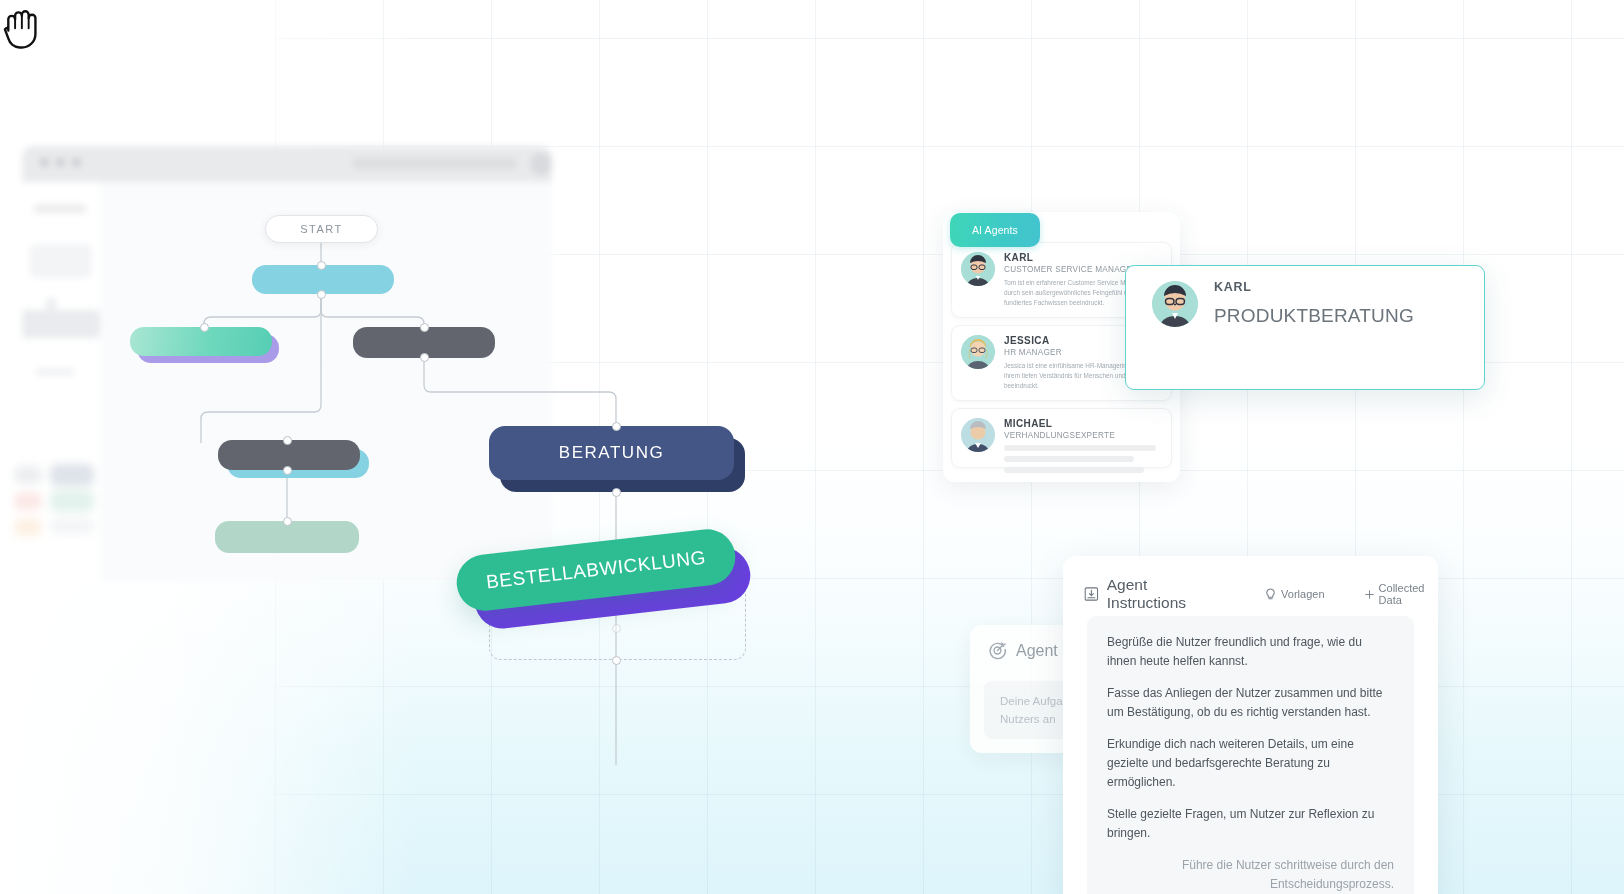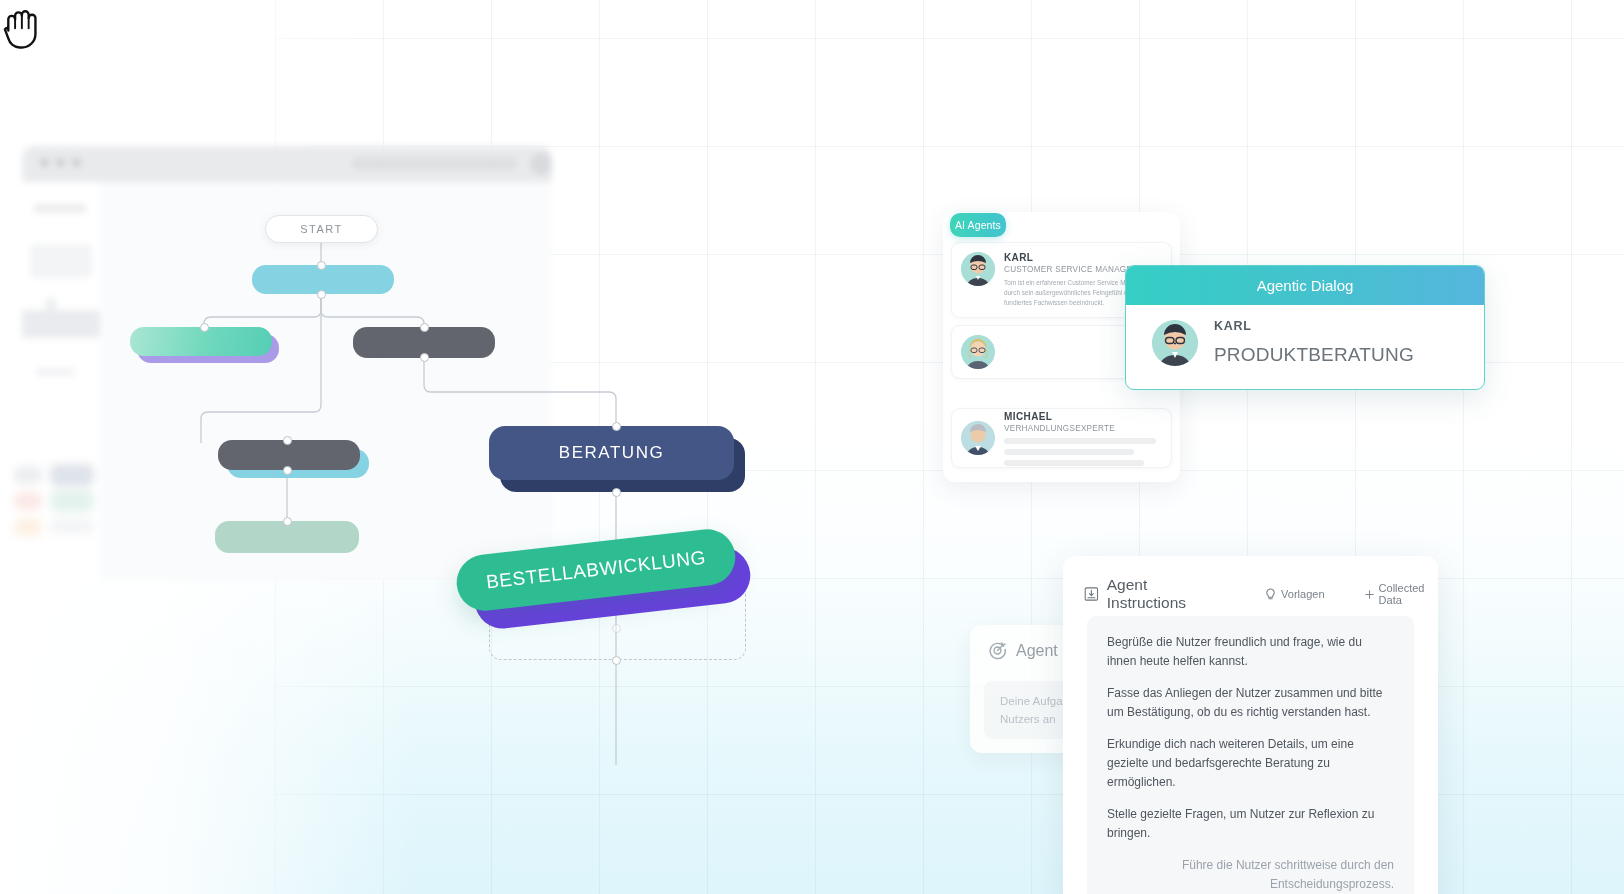--- a/index.html
+++ b/index.html
@@ -106,21 +106,21 @@
   
   .cursor-hand { position:absolute; left:630px; top:530px; width:46px; height:52px; }
 
   
   .agents-panel {
     position:absolute; left:943px; top:212px; width:237px; height:270px;
     background:#ffffff; border-radius:12px;
     box-shadow:0 6px 26px rgba(40,70,90,0.09);
   }
   .agents-badge {
-    position:absolute; left:950px; top:213px; height:24px; padding:0 5px;
+    position:absolute; left:950px; top:213px; height:34px; padding:0 22px;
     display:flex; align-items:center; border-radius:10px;
     background:linear-gradient(100deg,#3fd6b8 0%, #3ec9c6 60%, #44c3d0 100%);
     color:#fff; font-size:10.5px; letter-spacing:0.01em;
     box-shadow:0 2px 7px rgba(60,190,190,0.3);
   }
   .agent-card {
     position:absolute; left:8px; width:221px; border-radius:9px;
     background:#fff; border:1px solid #f0f2f4;
     box-shadow:0 1px 4px rgba(40,70,90,0.045);
     display:flex; gap:9px; padding:9px 9px 9px 9px;
@@ -332,23 +332,28 @@
           <circle cx="17" cy="17" r="17" fill="#a8ded6"></circle>
           <circle cx="17" cy="14" r="7.5" fill="#f3d3b2"></circle>
           <path d="M8.5,13 a8.5,9 0 0 1 17,0 q-3,-7 -8.5,-7 q-5.5,0 -8.5,7 Z" fill="#e8b951"></path>
           <path d="M8,15 q-1,7 2,9 q-3,-6 -1,-9 Z" fill="#e8b951"></path>
           <path d="M26,15 q1,7 -2,9 q3,-6 1,-9 Z" fill="#e8b951"></path>
           <rect x="10" y="13" width="6" height="4.5" rx="2" fill="none" stroke="#4a5160" stroke-width="1"></rect>
           <rect x="18" y="13" width="6" height="4.5" rx="2" fill="none" stroke="#4a5160" stroke-width="1"></rect>
           <path d="M6,34 a11,8 0 0 1 22,0 Z" fill="#5a6472"></path>
         </svg>
       </div>
-    </div>
-
-    <div class="agent-card" style="top:196px; height:60px;align-items:center;">
+      <div>
+        <div class="agent-name">JESSICA</div>
+        <div class="agent-role">HR MANAGER</div>
+        <div class="agent-desc">Jessica ist eine einfühlsame HR-Managerin, die mit ihrem tiefen Verständnis für Menschen und Prozesse beeindruckt.</div>
+      </div>
+    </div>
+
+    <div class="agent-card" style="top:196px; height:60px;">
       <div class="agent-av" style="background:#cfe6e6;">
         <svg viewBox="0 0 34 34" width="34" height="34">
           <circle cx="17" cy="17" r="17" fill="#bcdde2"></circle>
           <circle cx="17" cy="14" r="7.5" fill="#eccba9"></circle>
           <path d="M9,11 a8,8 0 0 1 16,0 q-8,-4 -16,0 Z" fill="#b9bcc0"></path>
           <path d="M6,34 a11,8 0 0 1 22,0 Z" fill="#43506a"></path>
           <path d="M14,25 L17,30 L20,25 Z" fill="#fff"></path>
         </svg>
       </div>
       <div style="flex:1;">
@@ -359,23 +364,20 @@
         <div class="skel" style="width:140px;"></div>
       </div>
     </div>
   </div>
 
   <div class="agents-badge">
     <span>AI Agents</span>
   </div>
 
   <div class="dialog">
-    <div class="dialog-head">
-      <span>Agentic Dialog</span>
-    </div>
     <div class="dialog-body">
       <div class="dialog-av">
         <svg viewBox="0 0 46 46" width="46" height="46">
           <circle cx="23" cy="23" r="23" fill="#a8ded6"></circle>
           <circle cx="23" cy="19" r="10.5" fill="#f0c9a8"></circle>
           <path d="M12,15 a11,11 0 0 1 22,0 q-11,-6 -22,0 Z" fill="#2e3440"></path>
           <rect x="13.5" y="17.5" width="8.5" height="6" rx="3" fill="none" stroke="#2e3440" stroke-width="1.4"></rect>
           <rect x="24" y="17.5" width="8.5" height="6" rx="3" fill="none" stroke="#2e3440" stroke-width="1.4"></rect>
           <path d="M22,23.5 L24,23.5" stroke="#2e3440" stroke-width="1.4"></path>
           <path d="M8,46 a15,11 0 0 1 30,0 Z" fill="#3d4450"></path>

